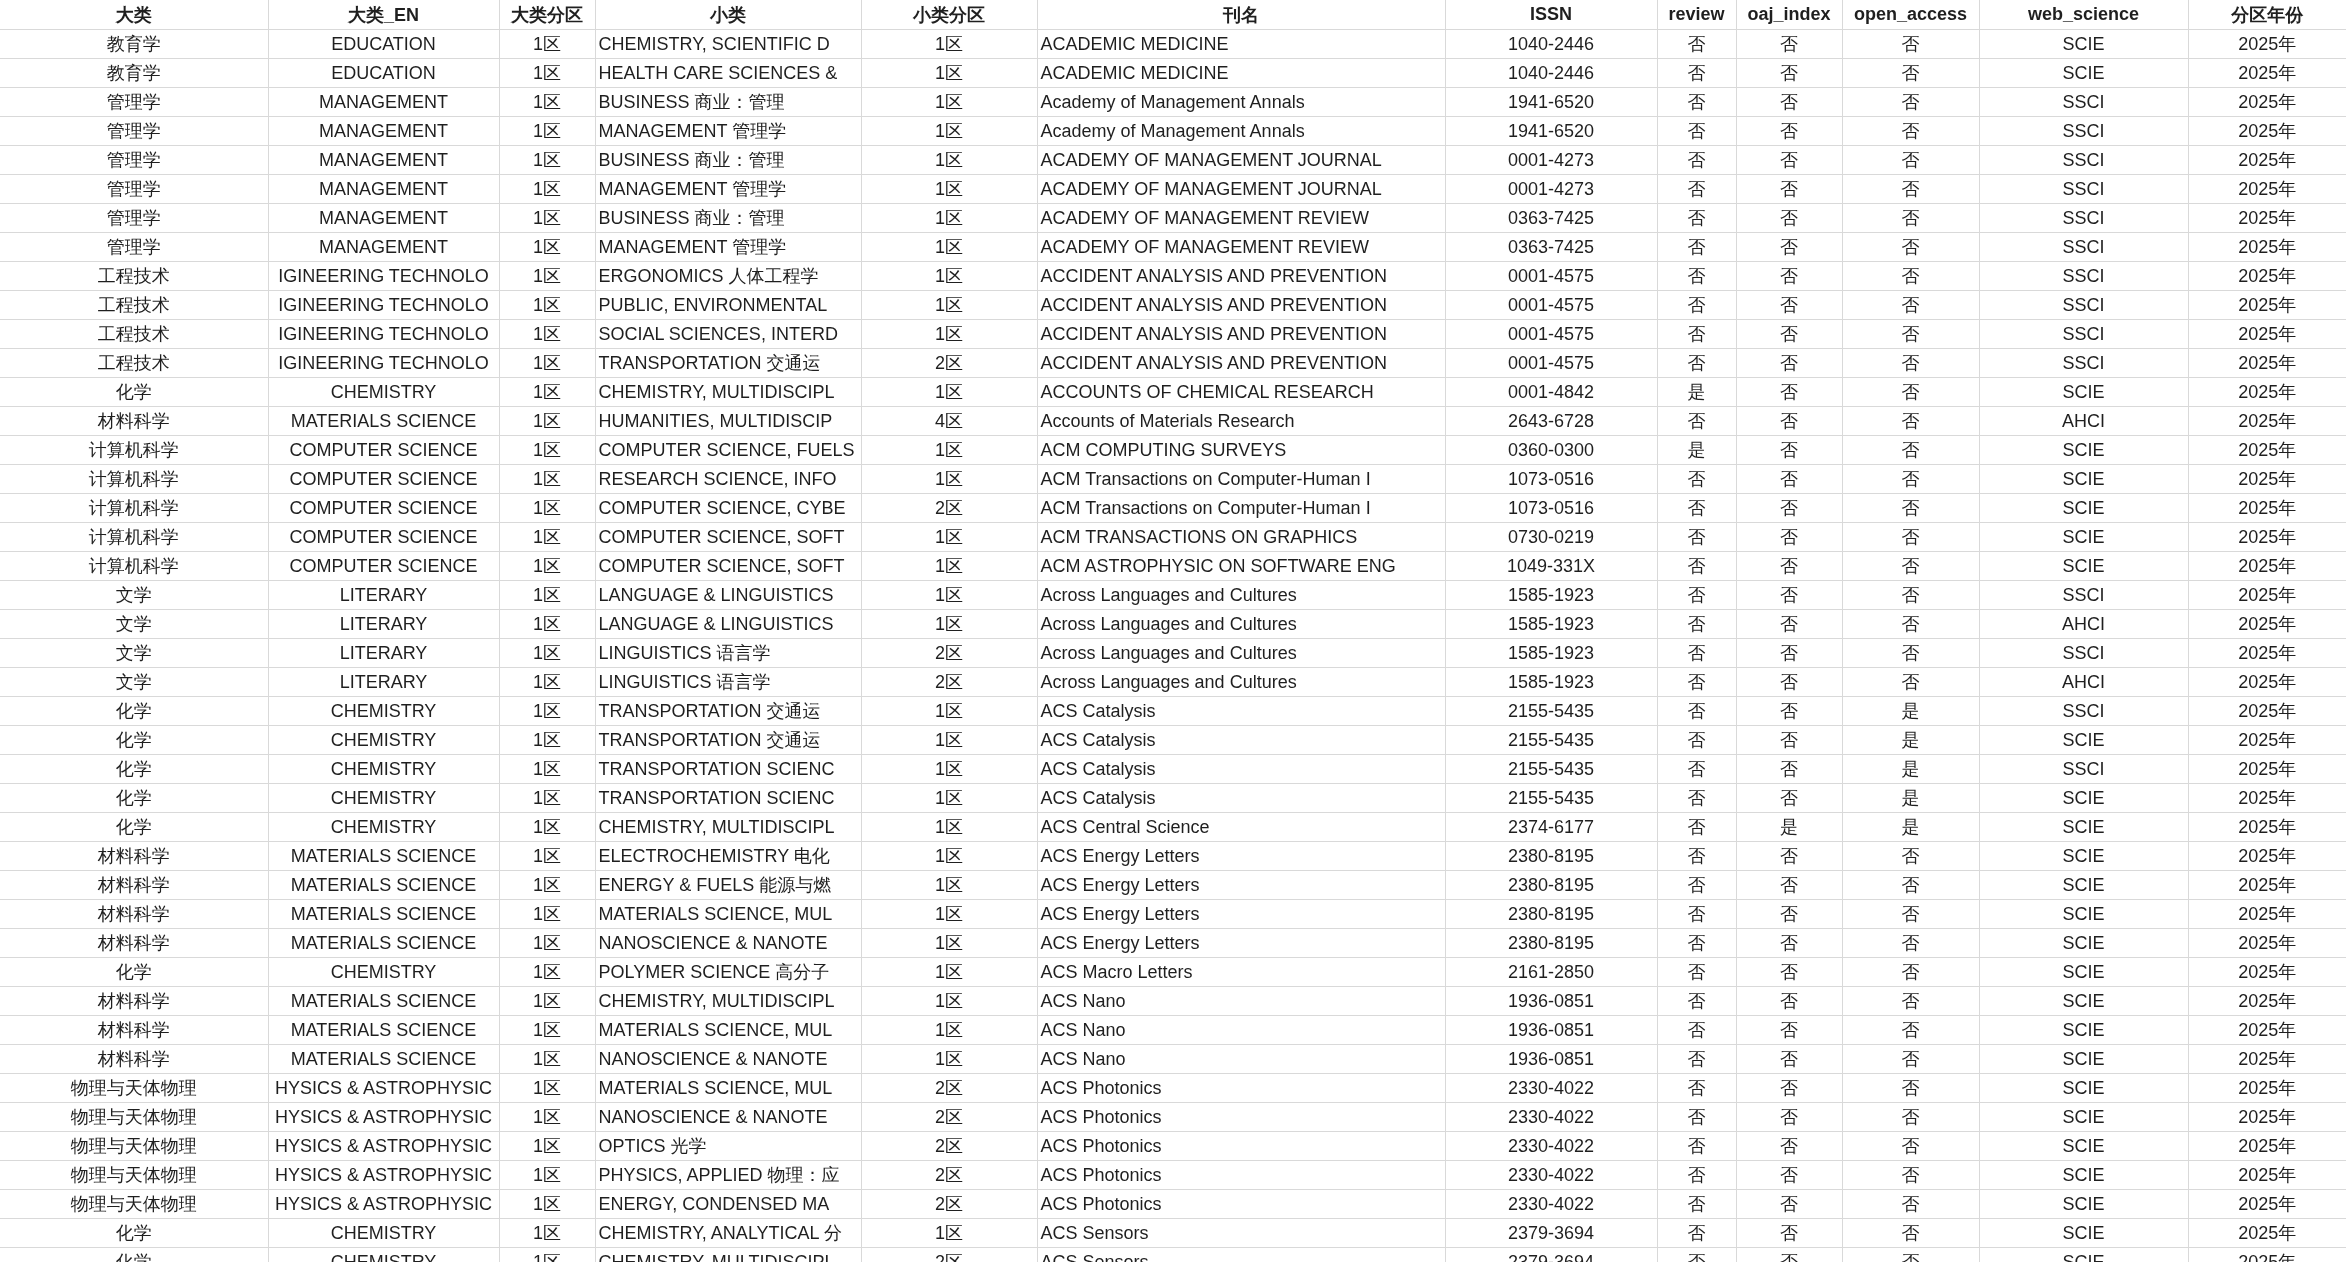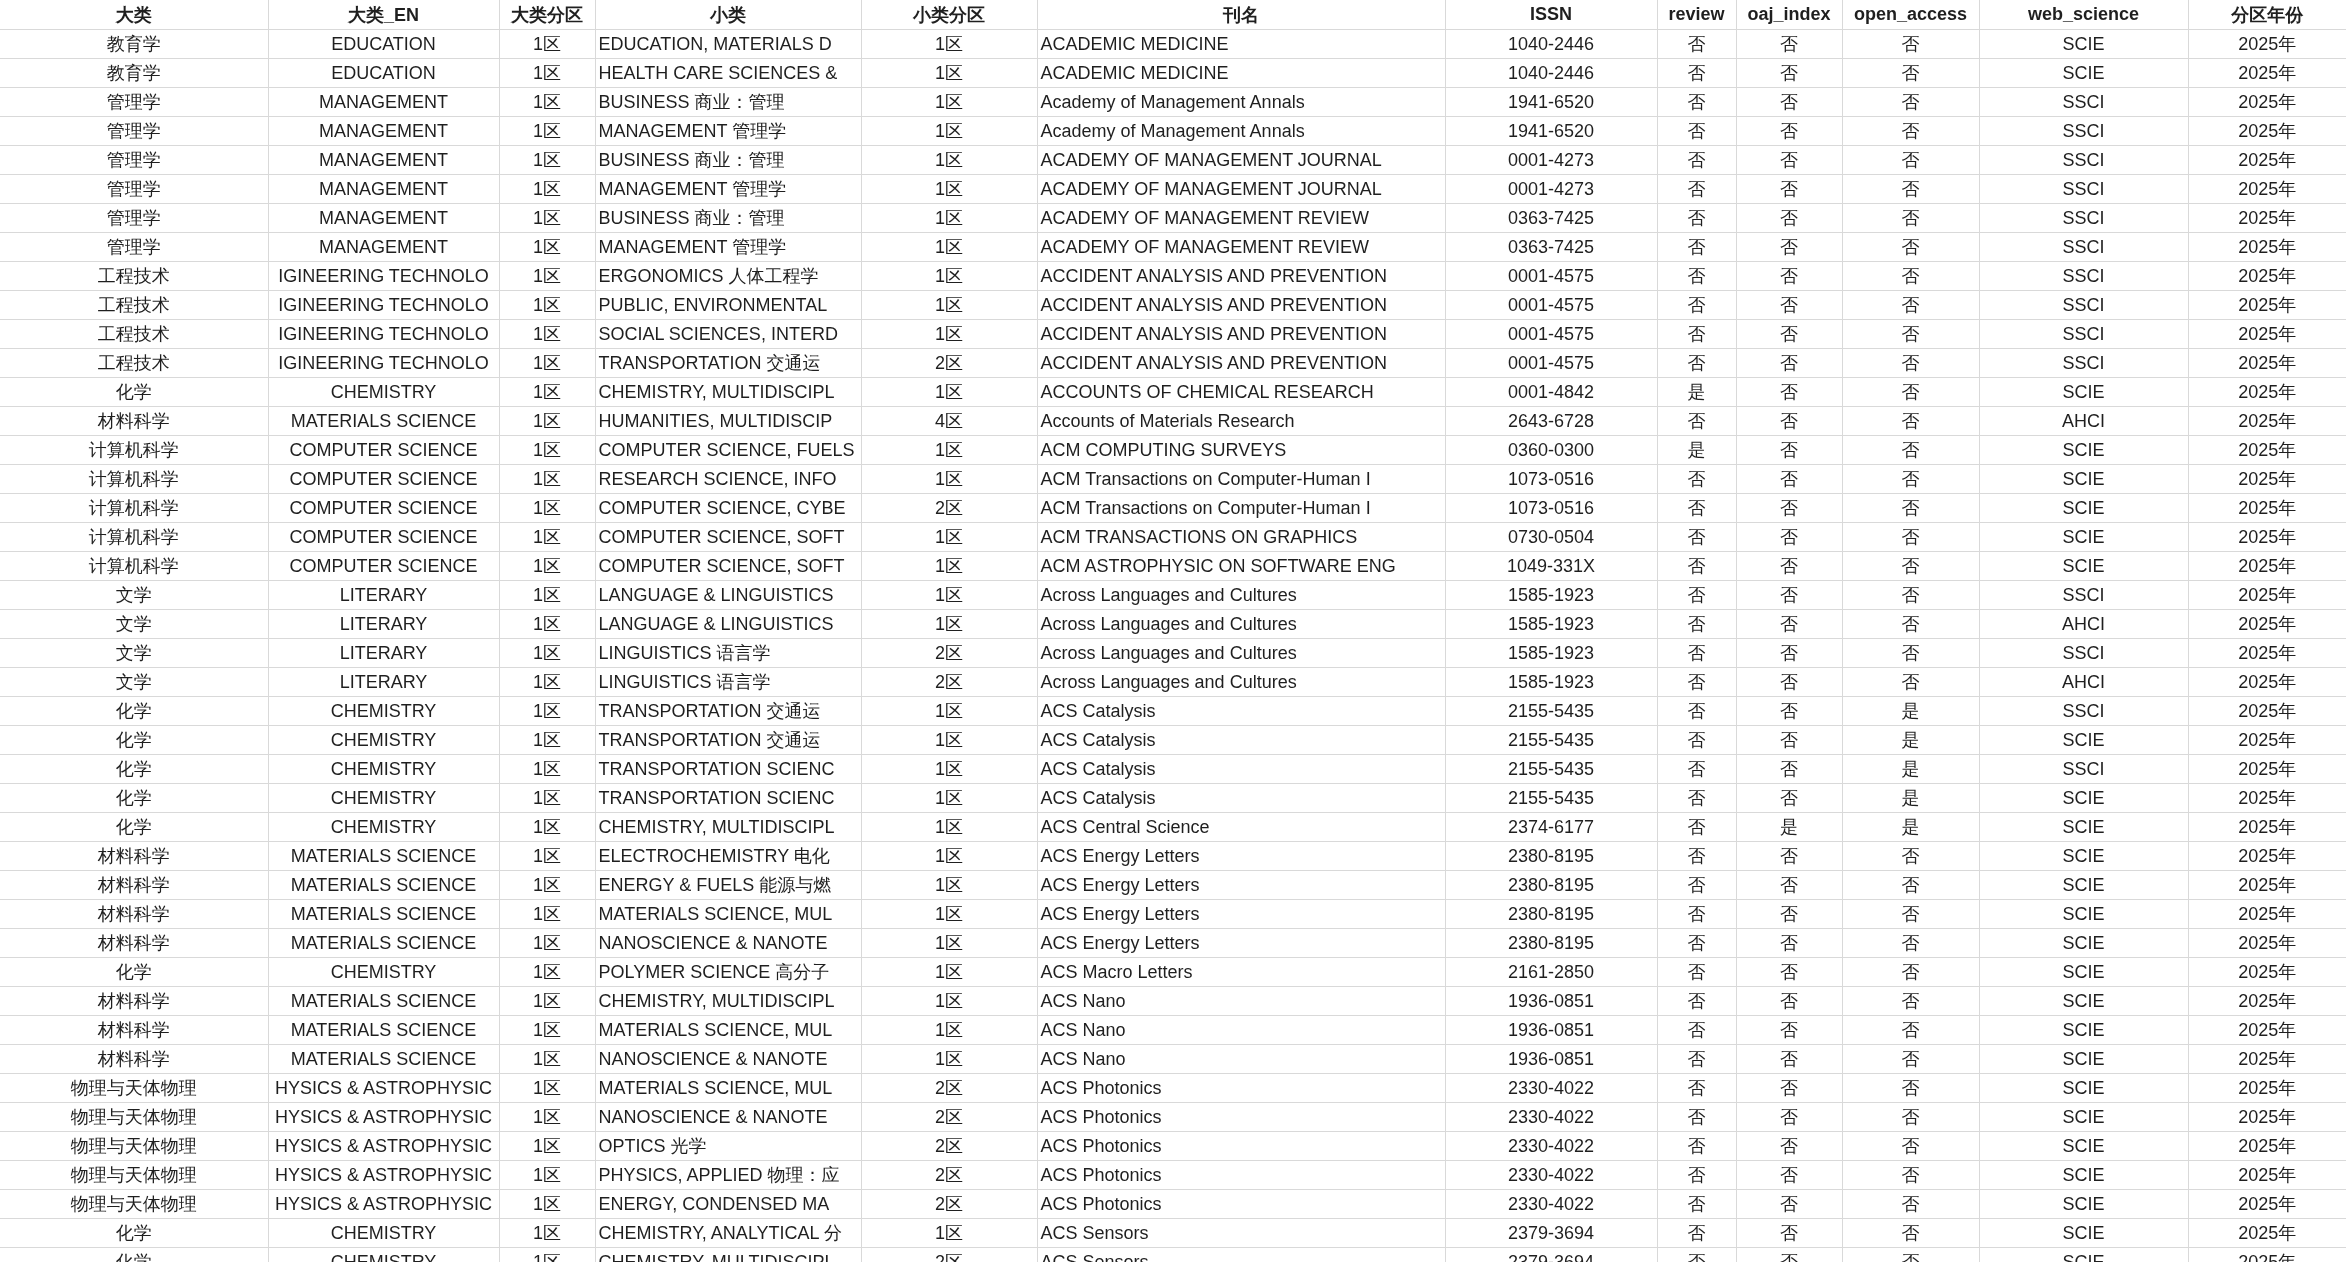--- a/index.html
+++ b/index.html
@@ -73,21 +73,21 @@
         <th>open_access</th>
         <th>web_science</th>
         <th>分区年份</th>
       </tr>
   </thead>
   <tbody id="sheet-body">
       <tr>
         <td class="ac">教育学</td>
         <td class="ac">EDUCATION</td>
         <td class="ac">1区</td>
-        <td class="al">EDUCATION, MATERIALS D</td>
+        <td class="al">CHEMISTRY, SCIENTIFIC D</td>
         <td class="ac">1区</td>
         <td class="al">ACADEMIC MEDICINE</td>
         <td class="ac">1040-2446</td>
         <td class="ac">否</td>
         <td class="ac">否</td>
         <td class="ac">否</td>
         <td class="ac">SCIE</td>
         <td class="ac">2025年</td>
       </tr>
       <tr>
@@ -314,21 +314,21 @@
         <td class="ac">SCIE</td>
         <td class="ac">2025年</td>
       </tr>
       <tr>
         <td class="ac">计算机科学</td>
         <td class="ac">COMPUTER SCIENCE</td>
         <td class="ac">1区</td>
         <td class="al">COMPUTER SCIENCE, SOFT</td>
         <td class="ac">1区</td>
         <td class="al">ACM TRANSACTIONS ON GRAPHICS</td>
-        <td class="ac">0730-0504</td>
+        <td class="ac">0730-0219</td>
         <td class="ac">否</td>
         <td class="ac">否</td>
         <td class="ac">否</td>
         <td class="ac">SCIE</td>
         <td class="ac">2025年</td>
       </tr>
       <tr>
         <td class="ac">计算机科学</td>
         <td class="ac">COMPUTER SCIENCE</td>
         <td class="ac">1区</td>

